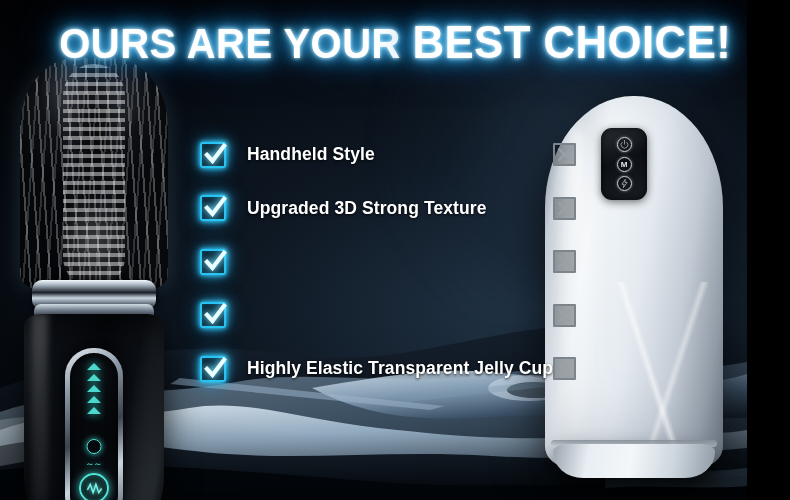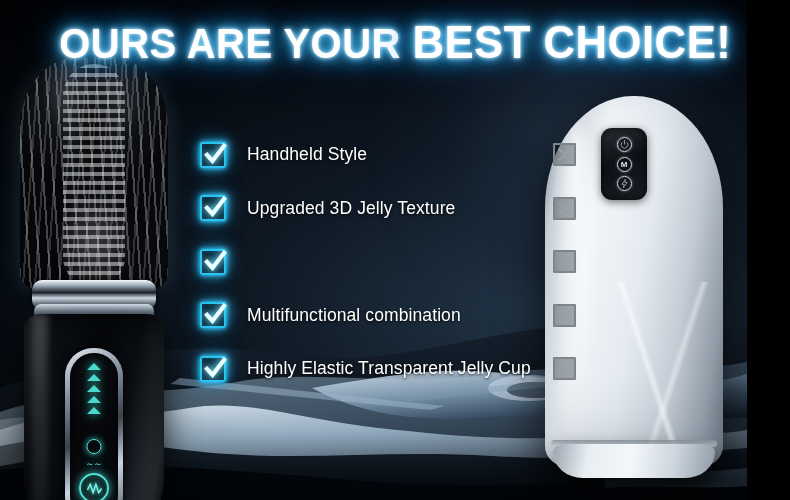--- a/index.html
+++ b/index.html
@@ -100,21 +100,21 @@
   .check svg path {
     fill:none; stroke:#eaffff; stroke-width:4.2;
     stroke-linecap:square; stroke-linejoin:miter;
     filter:drop-shadow(0 0 3px #7fe4ff) drop-shadow(0 0 7px rgba(60,200,250,0.9));
   }
 
   .feature-label {
     margin-left:21px;
     color:#ffffff;
     font-size:17.5px;
-    font-weight:400;
+    font-weight:700;
     letter-spacing:0.1px;
     white-space:nowrap;
     text-shadow:0 1px 3px rgba(0,0,0,0.85);
   }
 
   
   .xbox {
     position:absolute;
     left:353px;
     width:23px; height:23px;
@@ -420,21 +420,21 @@
         </svg>
       </span>
     </div>
 
     <div class="feature-row">
       <span class="check">
         <svg viewBox="0 0 30 30">
             <path d="M7 15 L12.5 21 L24 6"></path>
           </svg>
       </span>
-      <span class="feature-label">Upgraded 3D Jelly Texture</span>
+      <span class="feature-label">Upgraded 3D Strong Texture</span>
       <span class="xbox">
         <svg viewBox="0 0 19 19">
           <line x1="3.5" y1="3.5" x2="15.5" y2="15.5"></line>
             <line x1="15.5" y1="3.5" x2="3.5" y2="15.5"></line>
         </svg>
       </span>
     </div>
 
     <div class="feature-row">
       <span class="check">
@@ -449,21 +449,20 @@
         </svg>
       </span>
     </div>
 
     <div class="feature-row">
       <span class="check">
         <svg viewBox="0 0 30 30">
             <path d="M7 15 L12.5 21 L24 6"></path>
           </svg>
       </span>
-      <span class="feature-label">Multifunctional combination</span>
       <span class="xbox">
         <svg viewBox="0 0 19 19">
           <line x1="3.5" y1="3.5" x2="15.5" y2="15.5"></line>
             <line x1="15.5" y1="3.5" x2="3.5" y2="15.5"></line>
         </svg>
       </span>
     </div>
 
     <div class="feature-row">
       <span class="check">

